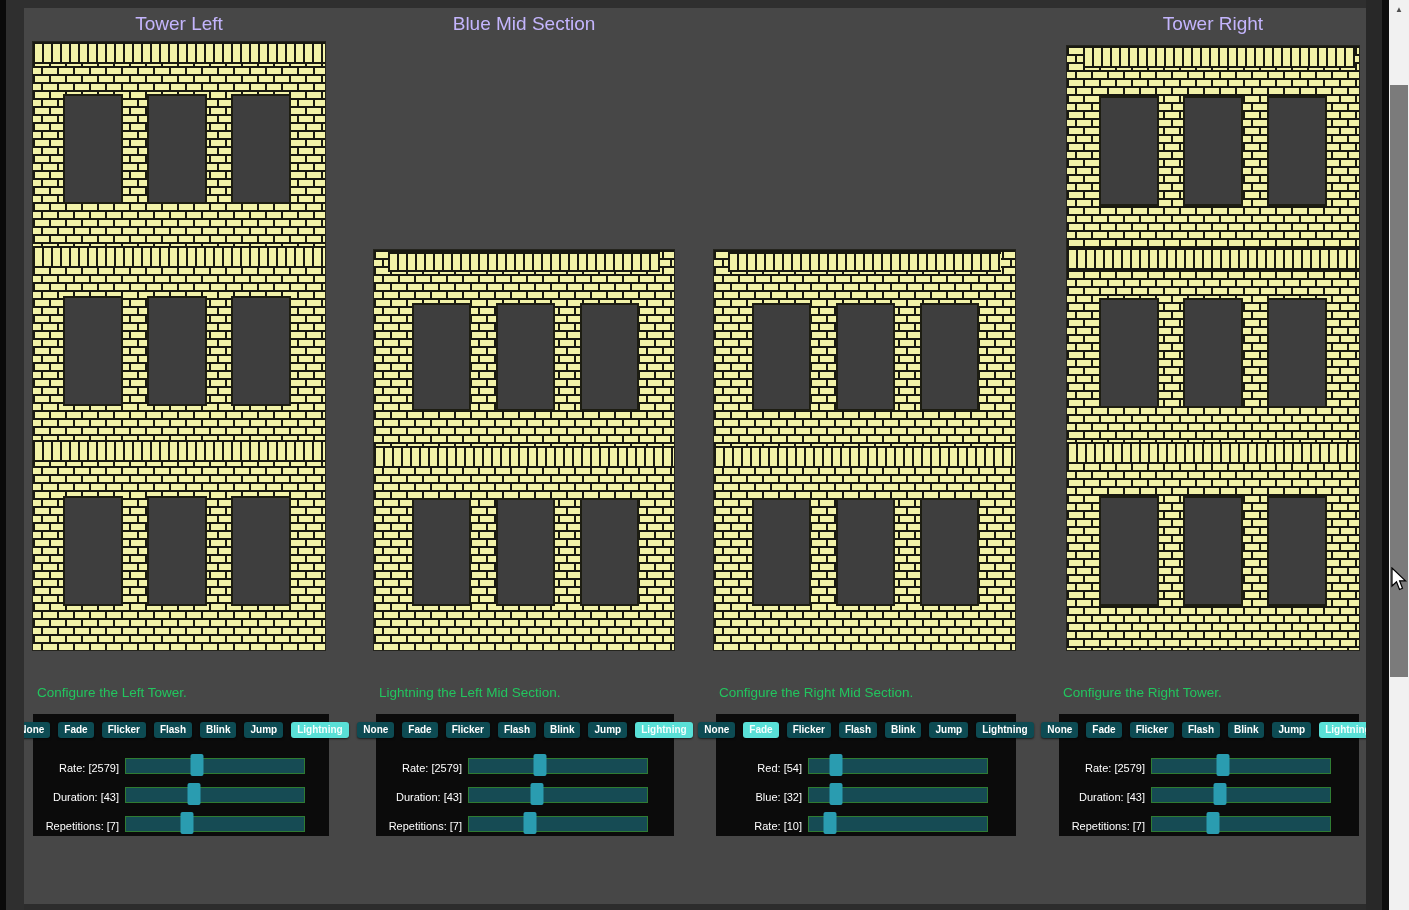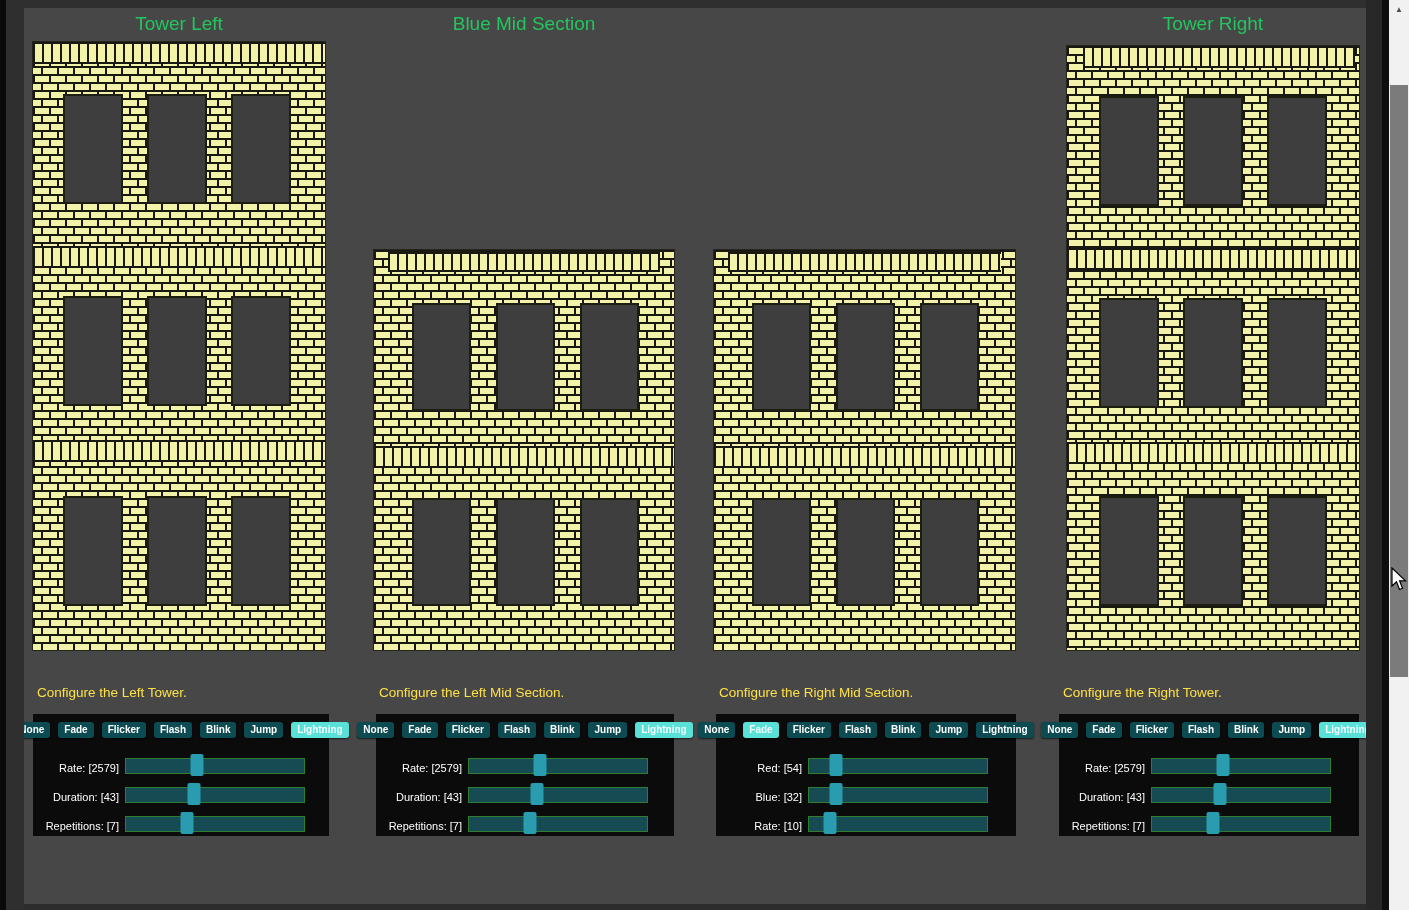--- a/index.html
+++ b/index.html
@@ -20,21 +20,21 @@
   
   #scrollbar{position:absolute;left:1389px;top:0;width:20px;height:910px;background:#f1f1f1;}
   #scrollbar-up{position:absolute;left:0;top:0;width:20px;height:18px;background:#f1f1f1;
     display:flex;align-items:center;justify-content:center;font-size:8px;color:#505050;}
   #scrollbar-thumb{position:absolute;left:1px;top:85px;width:18px;height:592px;background:#7b7b7b;}
   
   #cursor{position:absolute;left:1391px;top:567px;width:17px;height:26px;pointer-events:none;}
   
   .section-title{
     position:absolute;top:12px;height:24px;text-align:center;
-    color:#22c55e;font-size:19px;line-height:24px;
+    color:#c4b5fd;font-size:19px;line-height:24px;
   }
   
   .building{
     --brick:#f2f2a8;
     --mortar:#191911;
     position:absolute;
     background:
       conic-gradient(from 270deg at 2px 8px, var(--mortar) 25%, #0000 0) 0 0/16px 16px,
       conic-gradient(from 270deg at 2px 8px, var(--mortar) 25%, #0000 0) 8px 8px/16px 16px,
       repeating-linear-gradient(180deg, var(--mortar) 0 2px, #0000 2px 8px),
@@ -48,21 +48,21 @@
     border-bottom:2px solid var(--mortar);
   }
   .window{
     position:absolute;width:56px;height:106px;background:#3e3e3e;
     box-shadow:0 0 0 2px #1d1d12;
   }
   .window.midwin{width:55px;height:104px;}
   
   .config-heading{
     position:absolute;top:684px;height:18px;
-    color:#fde047;font-size:13.5px;line-height:18px;
+    color:#22c55e;font-size:13.5px;line-height:18px;
   }
   .panel{
     position:absolute;top:714px;background:#0b0b0b;
     padding:6px 0 4px 0;
   }
   .btn-row{display:flex;justify-content:center;align-items:center;gap:8px;margin:2px 4px 7px 4px;}
   .fx-btn{
     background:#0d4b53;color:#ffffff;border:none;border-radius:3px;
     font-family:"Liberation Sans",sans-serif;font-weight:bold;font-size:10px;
     padding:2px 6px;line-height:12px;cursor:pointer;white-space:nowrap;
@@ -139,21 +139,21 @@
     <div class="window" style="left:202px;top:52px;"></div>
     <div class="window" style="left:34px;top:254px;"></div>
     <div class="window" style="left:118px;top:254px;"></div>
     <div class="window" style="left:202px;top:254px;"></div>
     <div class="window" style="left:34px;top:452px;"></div>
     <div class="window" style="left:118px;top:452px;"></div>
     <div class="window" style="left:202px;top:452px;"></div>
   </div>
 
   <div class="config-heading" style="left:37px;">Configure the Left Tower.</div>
-  <div class="config-heading" style="left:379px;">Configure the Left Mid Section.</div>
+  <div class="config-heading" style="left:379px;">Lightning the Left Mid Section.</div>
   <div class="config-heading" style="left:719px;">Configure the Right Mid Section.</div>
   <div class="config-heading" style="left:1063px;">Configure the Right Tower.</div>
 
   <div class="panel" style="left:33px;width:296px;">
     <div class="btn-row">
       <button class="fx-btn">None</button>
       <button class="fx-btn">Fade</button>
       <button class="fx-btn">Flicker</button>
       <button class="fx-btn">Flash</button>
       <button class="fx-btn">Blink</button>

